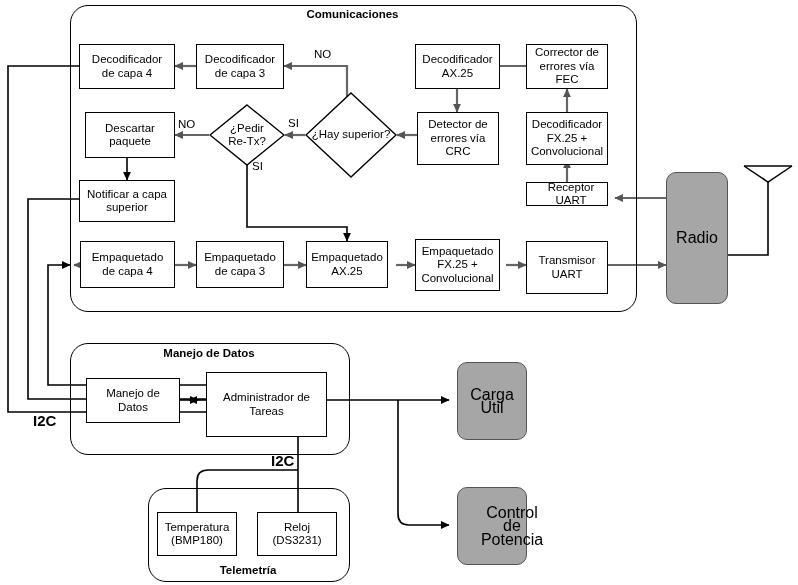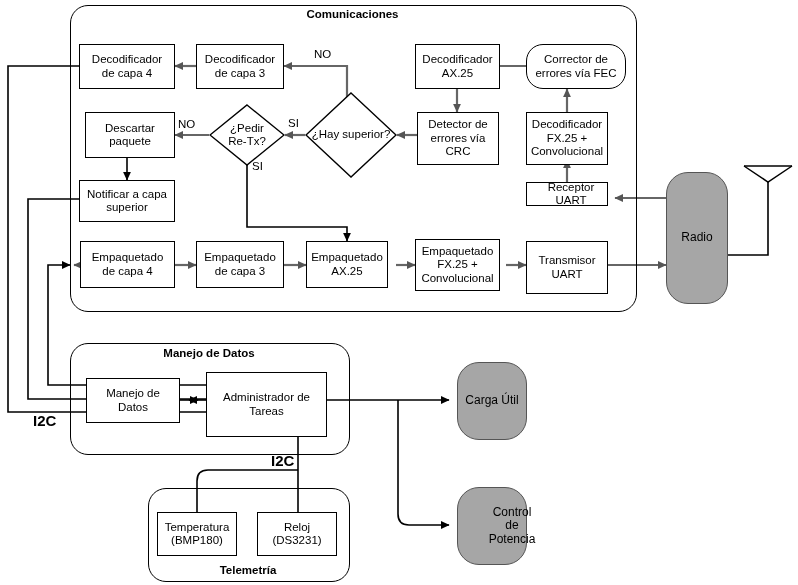--- a/index.html
+++ b/index.html
@@ -8,23 +8,23 @@
 
   svg#wires{position:absolute;left:0;top:0;width:798px;height:585px;pointer-events:none;}
 
   .grp{position:absolute;border:1.3px solid #000;border-radius:18px;background:transparent;}
   .grp-title{position:absolute;font-size:11.5px;font-weight:bold;text-align:center;line-height:13px;}
 
   .box{position:absolute;border:1.3px solid #000;background:#fff;
        display:flex;align-items:center;justify-content:center;text-align:center;
        font-size:11.5px;line-height:13.5px;box-sizing:border-box;padding:1px 2px;}
 
-  .gbox{position:absolute;border:1.3px solid #555;background:#a6a6a6;border-radius:22px;
+  .gbox{position:absolute;border:1.3px solid #555;background:#a6a6a6;border-radius:10px;
         display:flex;align-items:center;justify-content:center;text-align:center;
-        font-size:12px;line-height:13.5px;box-sizing:border-box;}
+        font-size:16px;line-height:13.5px;box-sizing:border-box;}
 
   .dia{position:absolute;}
   .dia .shape{position:absolute;left:0;top:0;width:100%;height:100%;}
   .dia .txt{position:absolute;left:0;top:0;width:100%;height:100%;
             display:flex;align-items:center;justify-content:center;text-align:center;
             font-size:11.5px;line-height:13.5px;}
 
   .elabel{position:absolute;font-size:11.5px;line-height:12px;white-space:nowrap;}
   .blabel{position:absolute;font-size:15px;line-height:12px;white-space:nowrap;font-weight:bold;margin-left:8px;}
 </style>
@@ -111,21 +111,21 @@
 
   <div class="grp" style="left:148px;top:488px;width:200px;height:92px;"></div>
   <div class="grp-title" style="left:148px;top:564px;width:200px;">Telemetría</div>
 
   <div class="box" style="left:79px;top:44px;width:96px;height:45px;white-space:pre-line;">Decodificador
 de capa 4</div>
   <div class="box" style="left:196px;top:44px;width:88px;height:45px;white-space:pre-line;">Decodificador
 de capa 3</div>
   <div class="box" style="left:415px;top:44px;width:85px;height:45px;white-space:pre-line;">Decodificador
 AX.25</div>
-  <div class="box" style="left:526px;top:44px;width:100px;height:45px;white-space:pre-line;border-radius:17px;">Corrector de
+  <div class="box" style="left:526px;top:44px;width:82px;height:45px;white-space:pre-line;">Corrector de
 errores vía FEC</div>
 
   <div class="box" style="left:85px;top:112px;width:90px;height:46px;white-space:pre-line;">Descartar
 paquete</div>
   <div class="box" style="left:417px;top:112px;width:82px;height:53px;white-space:pre-line;">Detector de
 errores vía
 CRC</div>
   <div class="box" style="left:526px;top:112px;width:82px;height:53px;white-space:pre-line;">Decodificador
 FX.25 +
 Convolucional</div>

